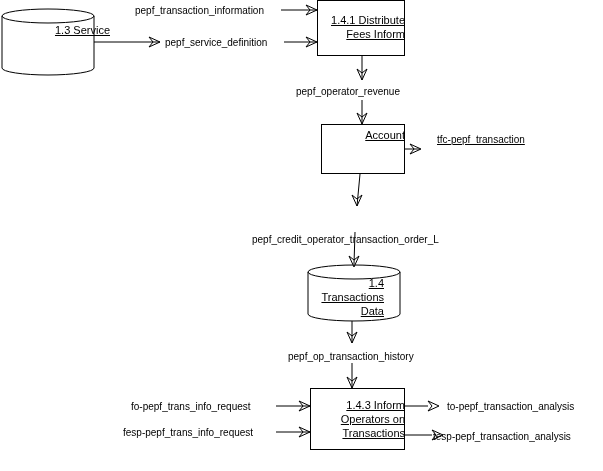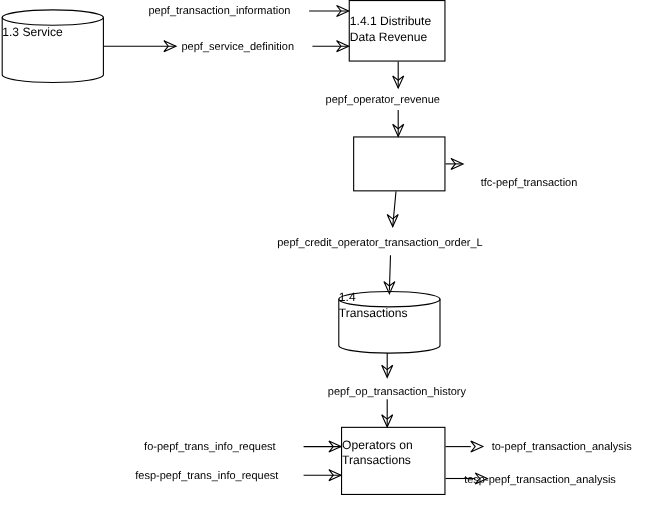--- a/index.html
+++ b/index.html
@@ -1,20 +1,20 @@
 <!DOCTYPE html>
 <html><head>
   <meta charset="utf-8">
   <style>
     html, body { margin: 0; padding: 0; background: #ffffff; }
     body { width: 603px; height: 471px; position: relative; overflow: hidden;
            font-family: "Liberation Sans", sans-serif; font-size: 11px; color: #000; }
     #diagram { position: absolute; left: 0; top: 0; }
     .lbl { position: absolute; white-space: nowrap; font-size: 10px; line-height: 13px; }
-    .box-text { position: absolute; text-align: left; font-size: 11px; line-height: 14px; }
+    .box-text { position: absolute; text-align: right; font-size: 11px; line-height: 14px; text-decoration: underline; }
   </style>
 </head>
 <body>
 
 <svg id="diagram" width="603" height="471" viewBox="0 0 603 471" xmlns="http://www.w3.org/2000/svg">
   <g fill="none" stroke="#000" stroke-width="1">
 
     <g>
       <path d="M2,16 L2,68 A46,7 0 0 0 94,68 L94,16"></path>
       <ellipse cx="48" cy="16" rx="46" ry="7"></ellipse>
@@ -59,38 +59,41 @@
       <path d="M299,427 L310,432 L299,437 L303,432 Z"></path>
       <path d="M428,401 L439,406 L428,411 L432,406 Z"></path>
       <path d="M432,430 L443,435 L432,440 L436,435 Z"></path>
     </g>
   </g>
 </svg>
 
 <div class="box-text" style="left:2px; top:23px; width:108px;">
   <div>1.3 Service</div>
 </div>
-<div class="box-text" style="left:308px; top:264px; width:76px;">
+<div class="box-text" style="left:308px; top:276px; width:76px;">
   <div>1.4</div>
   <div>Transactions</div>
+  <div>Data</div>
 </div>
 
 <div class="box-text" style="left:318px; top:13px; width:87px;">
   <div>1.4.1 Distribute</div>
-  <div>Data Revenue</div>
+  <div>Fees Inform</div>
 </div>
 <div class="box-text" style="left:322px; top:128px; width:83px;">
+  <div>Account</div>
 </div>
 <div class="box-text" style="left:311px; top:398px; width:94px;">
+  <div>1.4.3 Inform</div>
   <div>Operators on</div>
   <div>Transactions</div>
 </div>
 
 <div class="lbl" style="left:135px; top:4px;">pepf_transaction_information</div>
 <div class="lbl" style="left:165px; top:36px;">pepf_service_definition</div>
 <div class="lbl" style="left:296px; top:85px;">pepf_operator_revenue</div>
-<div class="lbl" style="left:437px; top:160px;">tfc-pepf_transaction</div>
-<div class="lbl" style="left:252px; top:215px;">pepf_credit_operator_transaction_order_L</div>
-<div class="lbl" style="left:298px; top:350px;">pepf_op_transaction_history</div>
+<div class="lbl" style="left:437px; top:133px;text-decoration:underline;">tfc-pepf_transaction</div>
+<div class="lbl" style="left:252px; top:233px;">pepf_credit_operator_transaction_order_L</div>
+<div class="lbl" style="left:288px; top:350px;">pepf_op_transaction_history</div>
 <div class="lbl" style="left:131px; top:400px;">fo-pepf_trans_info_request</div>
 <div class="lbl" style="left:123px; top:426px;text-align:center;">fesp-pepf_trans_info_request</div>
 <div class="lbl" style="left:447px; top:400px;">to-pepf_transaction_analysis</div>
-<div class="lbl" style="left:422px; top:430px;">tesp-pepf_transaction_analysis</div>
+<div class="lbl" style="left:433px; top:430px;">tesp-pepf_transaction_analysis</div>
 
 </body></html>

